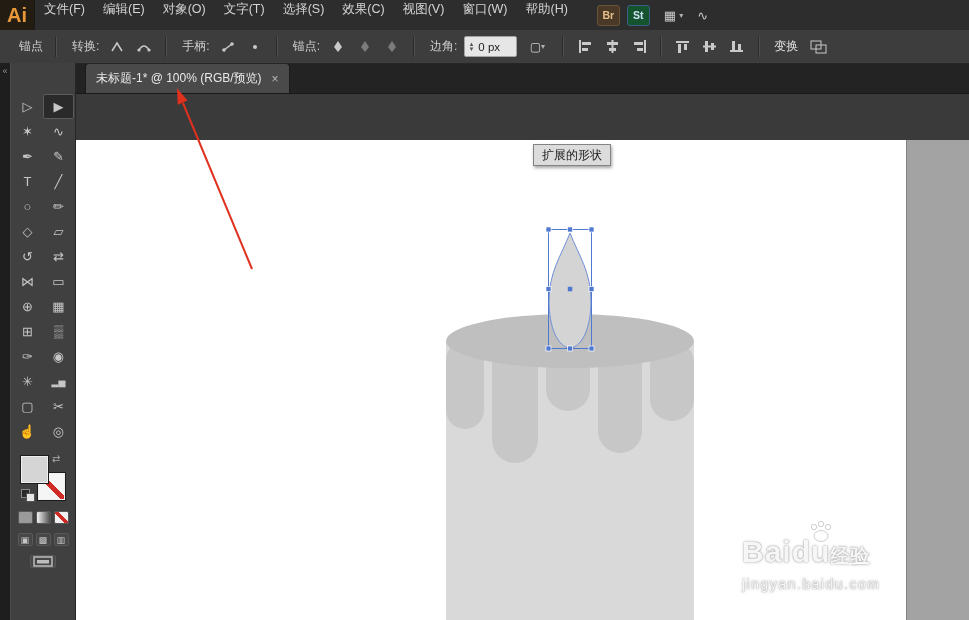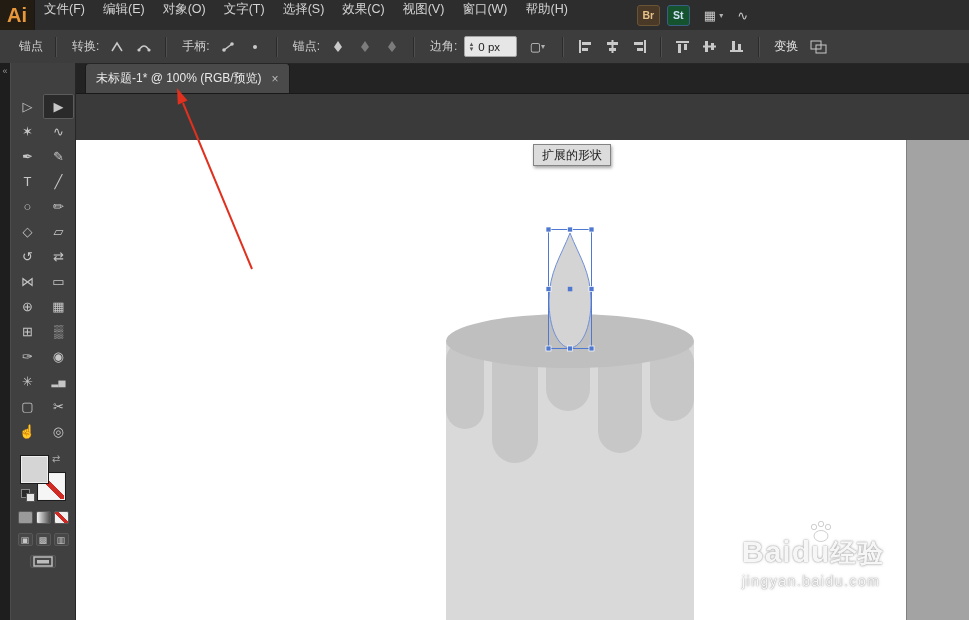--- a/index.html
+++ b/index.html
@@ -9,21 +9,21 @@
   
   .menubar{position:absolute;left:0;top:0;right:0;height:30px;background:#2d2d2d;
            border-bottom:1px solid #1e1e1e;display:flex;align-items:center;z-index:10;}
   .ai-logo{width:34px;height:30px;display:flex;align-items:center;justify-content:center;
            background:#231c12;color:#e8973a;font-weight:bold;font-size:20px;
            border-right:1px solid #191919;}
   .menu-item{height:42px;line-height:30px;padding:0 9px;font-size:12.5px;color:#d4d4d4;cursor:default;}
   .badges{display:flex;align-items:center;margin-left:20px;gap:7px;}
   .badge{width:21px;height:19px;border-radius:3px;display:flex;align-items:center;justify-content:center;
          font-size:10.5px;font-weight:bold;}
-  .badge-br{background:#4a3927;color:#e6c08a;border:1px solid #6b5436;margin-left:40px;}
+  .badge-br{background:#4a3927;color:#e6c08a;border:1px solid #6b5436;}
   .badge-st{background:#14532d;color:#cfe2f5;border:1px solid #3a5f85;}
   .mb-icon{color:#c9c9c9;font-size:13px;margin-left:14px;display:flex;align-items:center;gap:3px;}
   .caret{font-size:8px;color:#b0b0b0;}
 
   
   .controlbar{position:absolute;top:30px;left:0;right:0;height:33px;background:#3d3d3d;
               border-bottom:1px solid #262626;display:flex;align-items:center;
               padding-left:14px;font-size:12px;color:#cfcfcf;gap:5px;z-index:10;}
   .cb-label{margin:0 2px 0 5px;white-space:nowrap;}
   .cb-divider{width:1px;height:20px;background:#2b2b2b;border-right:1px solid #4f4f4f;margin:0 5px;}
@@ -80,21 +80,21 @@
 
   .tooltip{position:absolute;left:533px;top:144px;height:20px;line-height:20px;padding:0 8px;
            background:#dcdcdc;border:1px solid #838383;font-size:12px;color:#1b1b1b;z-index:40;
            box-shadow:1px 2px 3px rgba(0,0,0,.35);}
 
   
   .watermark{position:absolute;left:742px;top:535px;width:190px;z-index:30;
              color:rgba(255,255,255,.93);
              text-shadow:0 0 1px rgba(125,125,125,.95),0 0 3px rgba(125,125,125,.55);}
   .wm-line1{font-size:30px;font-weight:bold;letter-spacing:1px;line-height:34px;}
-  .wm-cjk{font-size:26px;}
+  .wm-cjk{font-size:19px;text-decoration:underline;}
   .wm-line2{font-size:14px;letter-spacing:1.5px;margin-top:3px;}
   .paw{position:absolute;left:64px;top:-16px;}
   .paw .pad{fill:rgba(255,255,255,.95);stroke:rgba(140,140,140,.6);stroke-width:.7;}
 
   .overlay{position:absolute;left:0;top:0;z-index:50;pointer-events:none;}
 </style>
 </head>
 <body>
 
 <div id="app">

